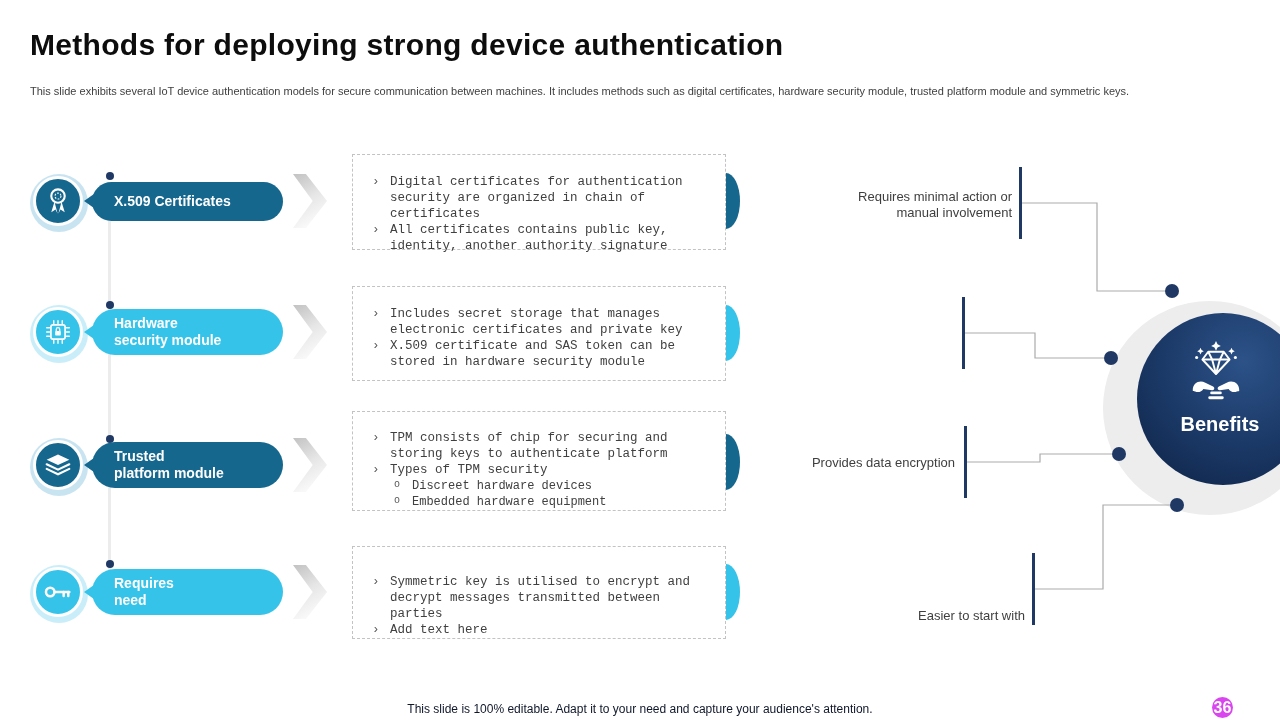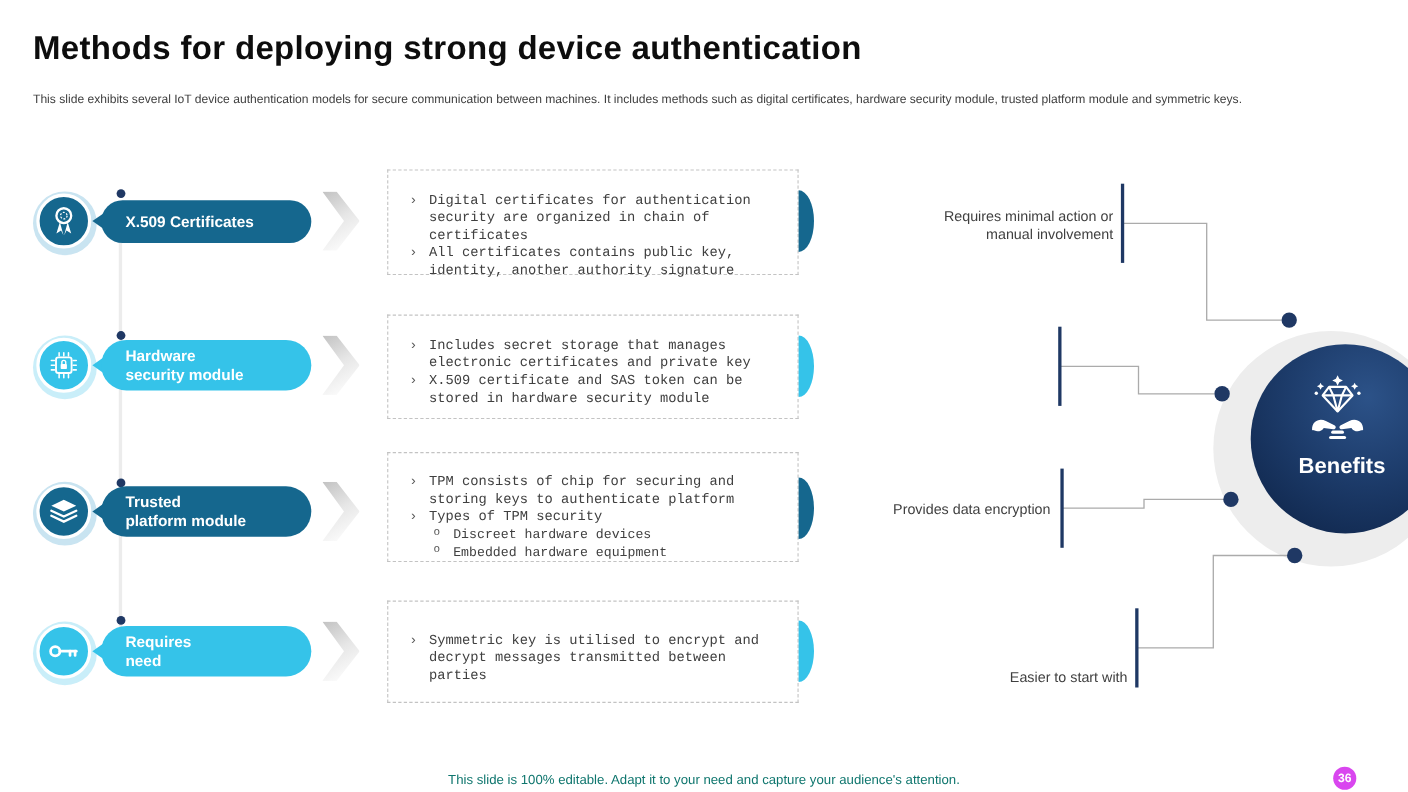--- a/index.html
+++ b/index.html
@@ -50,23 +50,23 @@
 
   
   .grayring{left:1103px;top:301px;width:214px;height:214px;border-radius:50%;background:#ededed;}
   .benefits-circle{left:1137px;top:313px;width:172px;height:172px;border-radius:50%;
       background:radial-gradient(circle at 62% 28%,#2c5288 0%,#1d3c6b 45%,#132c54 78%,#0f2547 100%);}
   .benefits-label{left:1150px;top:413px;width:140px;text-align:center;color:#fff;font-weight:700;font-size:20px;}
   .benefit-text{font-size:13px;line-height:16px;color:#3f3f3f;text-align:right;}
   svg.overlay{position:absolute;left:0;top:0;pointer-events:none;}
 
   
-  .footer{left:0;top:702px;width:1280px;text-align:center;font-size:12px;color:#0f766e;}
+  .footer{left:0;top:702px;width:1280px;text-align:center;font-size:12px;color:#0f172a;}
   .pagebadge{left:1212px;top:697px;width:21px;height:21px;border-radius:50%;background:#d946ef;
-             color:#fff;font-size:11px;font-weight:700;display:flex;align-items:center;justify-content:center;}
+             color:#fff;font-size:16px;font-weight:700;display:flex;align-items:center;justify-content:center;}
 </style>
 </head>
 <body>
 
 <div class="stage">
 
   <div class="abs title">Methods for deploying strong device authentication</div>
   <div class="abs subtitle">This slide exhibits several IoT device authentication models for secure communication between machines. It includes methods such as digital certificates, hardware security module, trusted platform module and symmetric keys.</div>
 
   <div class="abs vline"></div>
@@ -159,20 +159,21 @@
   </div>
   <div class="abs tail cyan" style="top:585px"></div>
   <div class="abs pill cyan" style="top:569px;height:46px">
     <span class="pill-line">Requires</span>
     <span class="pill-line">need</span>
   </div>
   <div class="abs chevron" style="left:293px;top:565px"></div>
   <div class="abs descbox" style="top:546px;height:93px;padding-top:22px">
     <ul>
       <li class="l1">Symmetric key is utilised to encrypt and decrypt messages transmitted between parties</li>
+      <li class="l1">Add text here</li>
     </ul>
   </div>
   <div class="abs bump cyan" style="top:564px"></div>
 
   <div class="abs grayring"></div>
 
   <svg class="overlay" width="1280" height="720">
     <g fill="none" stroke="#ababab" stroke-width="1.2">
       <polyline points="1020,203 1097,203 1097,291 1165,291"></polyline>
       <polyline points="963,333 1035,333 1035,358 1104,358"></polyline>

